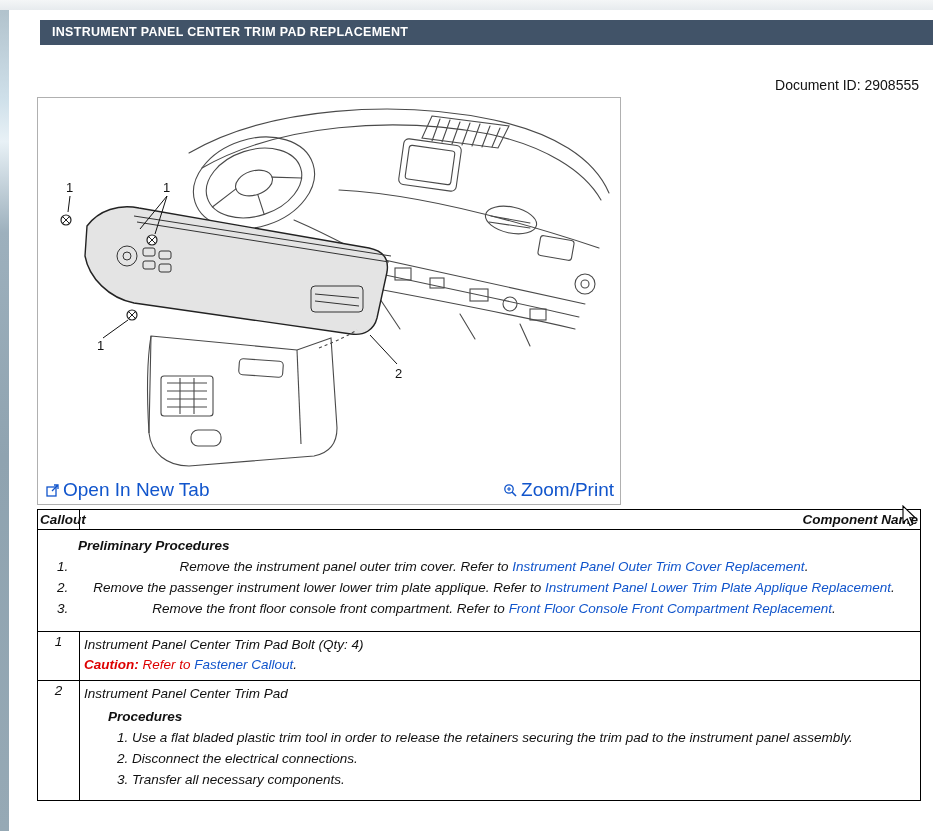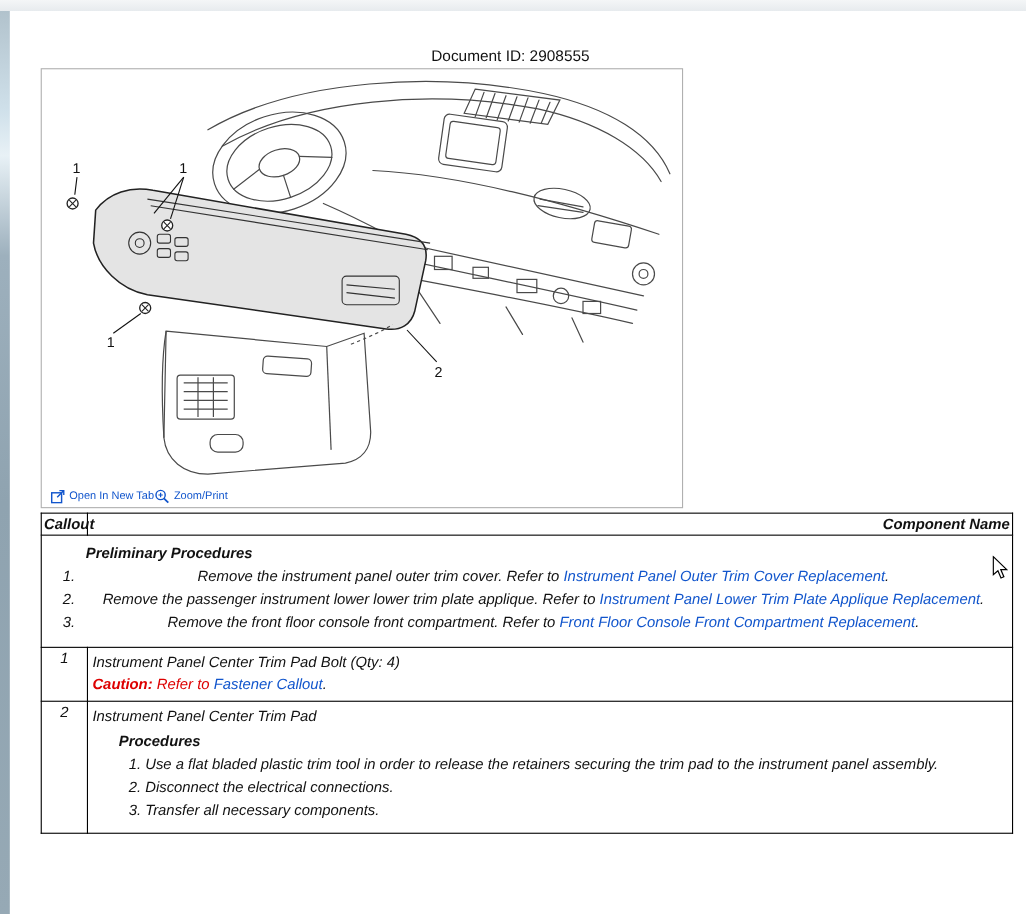--- a/index.html
+++ b/index.html
@@ -27,30 +27,30 @@
   }
   .page{position:absolute;left:9px;top:10px;width:924px;height:821px;background:#fff;}
 
   .title-bar{
     margin:10px 0 0 31px;height:25px;line-height:25px;
     background:var(--header-bg);color:#fff;
     font-size:12.5px;font-weight:bold;letter-spacing:.3px;
     padding-left:12px;
   }
   .doc-id{
-    text-align:center;margin:32px 14px 0 0;font-size:14px;color:#111;
+    text-align:right;margin:32px 14px 0 0;font-size:14px;color:#111;
   }
 
   .figure-box{
     margin:4px 0 0 28px;width:584px;border:1px solid #b0b0b0;background:#fff;
   }
   .figure-art{width:582px;height:380px;overflow:hidden;}
   .figure-links{
-    display:flex;align-items:center;
-    padding:1px 6px 3px 8px;font-size:10px;
+    display:flex;justify-content:space-between;align-items:center;
+    padding:1px 6px 3px 8px;font-size:19px;
   }
   .fig-link{color:var(--link);text-decoration:none;display:inline-flex;align-items:center;gap:4px;cursor:pointer;}
   .fig-link svg{display:block;}
 
   .itable{
     border-collapse:collapse;margin:4px 0 0 28px;width:884px;
     font-size:13.5px;color:#111;table-layout:fixed;
   }
   .itable th,.itable td{border:1px solid #000;padding:2px 4px;vertical-align:top;font-style:italic;}
   .itable th{font-weight:bold;font-size:13.5px;padding:2px 2px;}
@@ -74,20 +74,23 @@
   .cursor{position:absolute;left:902px;top:505px;pointer-events:none;}
 </style>
 </head>
 <body>
 
 <div class="strip-left"></div>
 <div class="strip-top"></div>
 
 <div class="page">
 
+  <div class="title-bar">
+    <span>INSTRUMENT PANEL CENTER TRIM PAD REPLACEMENT</span>
+  </div>
 
   <div class="doc-id">Document ID: 2908555</div>
 
   <div class="figure-box">
     <div class="figure-art">
       <svg viewBox="0 0 580 380" width="582" height="380" xmlns="http://www.w3.org/2000/svg">
         <g fill="none" stroke="#4a4a4a" stroke-width="1.1" stroke-linecap="round">
 
           <path d="M150,55 C230,8 360,2 455,22 C515,35 555,60 570,95"></path>
           <path d="M163,70 C240,26 355,18 450,36 C505,48 545,72 562,102"></path>

